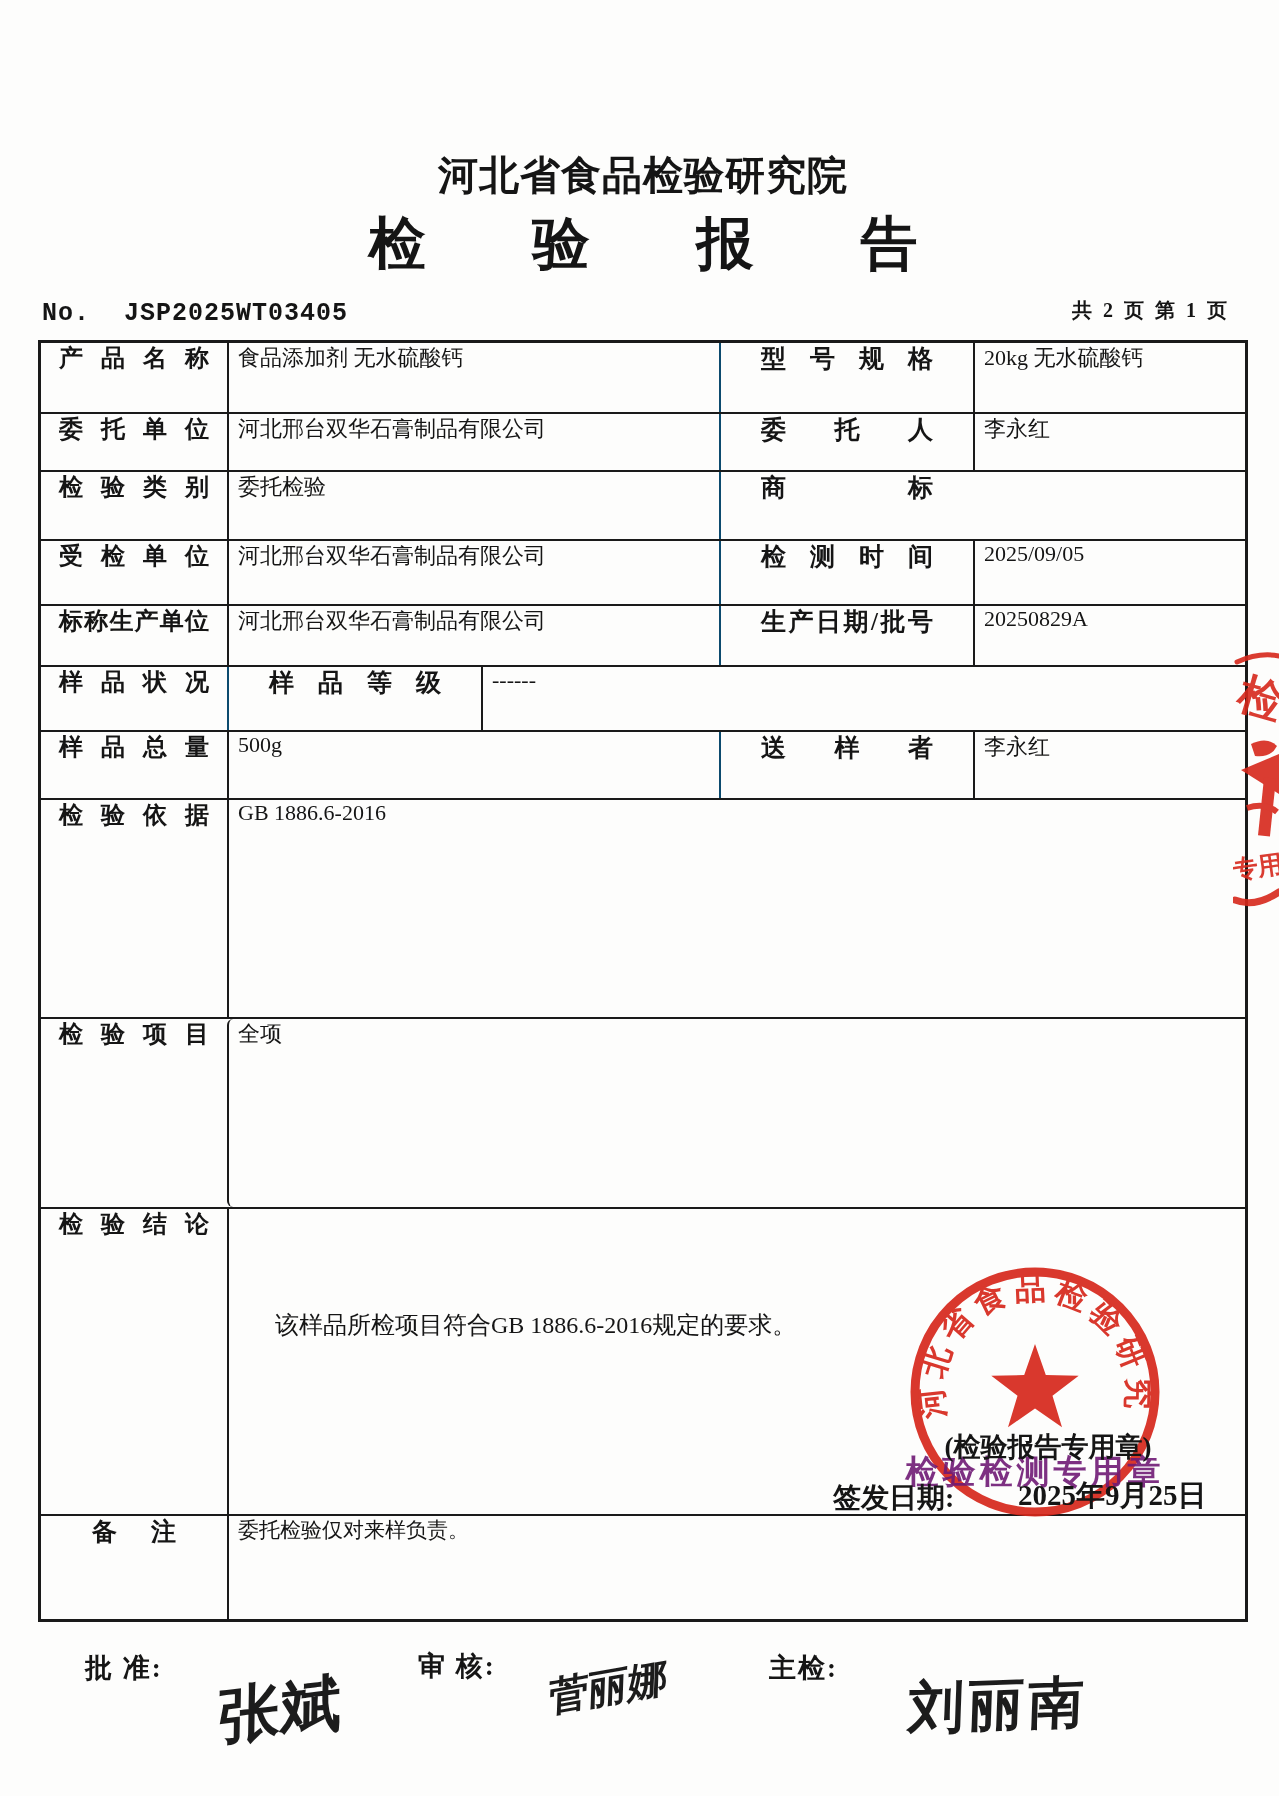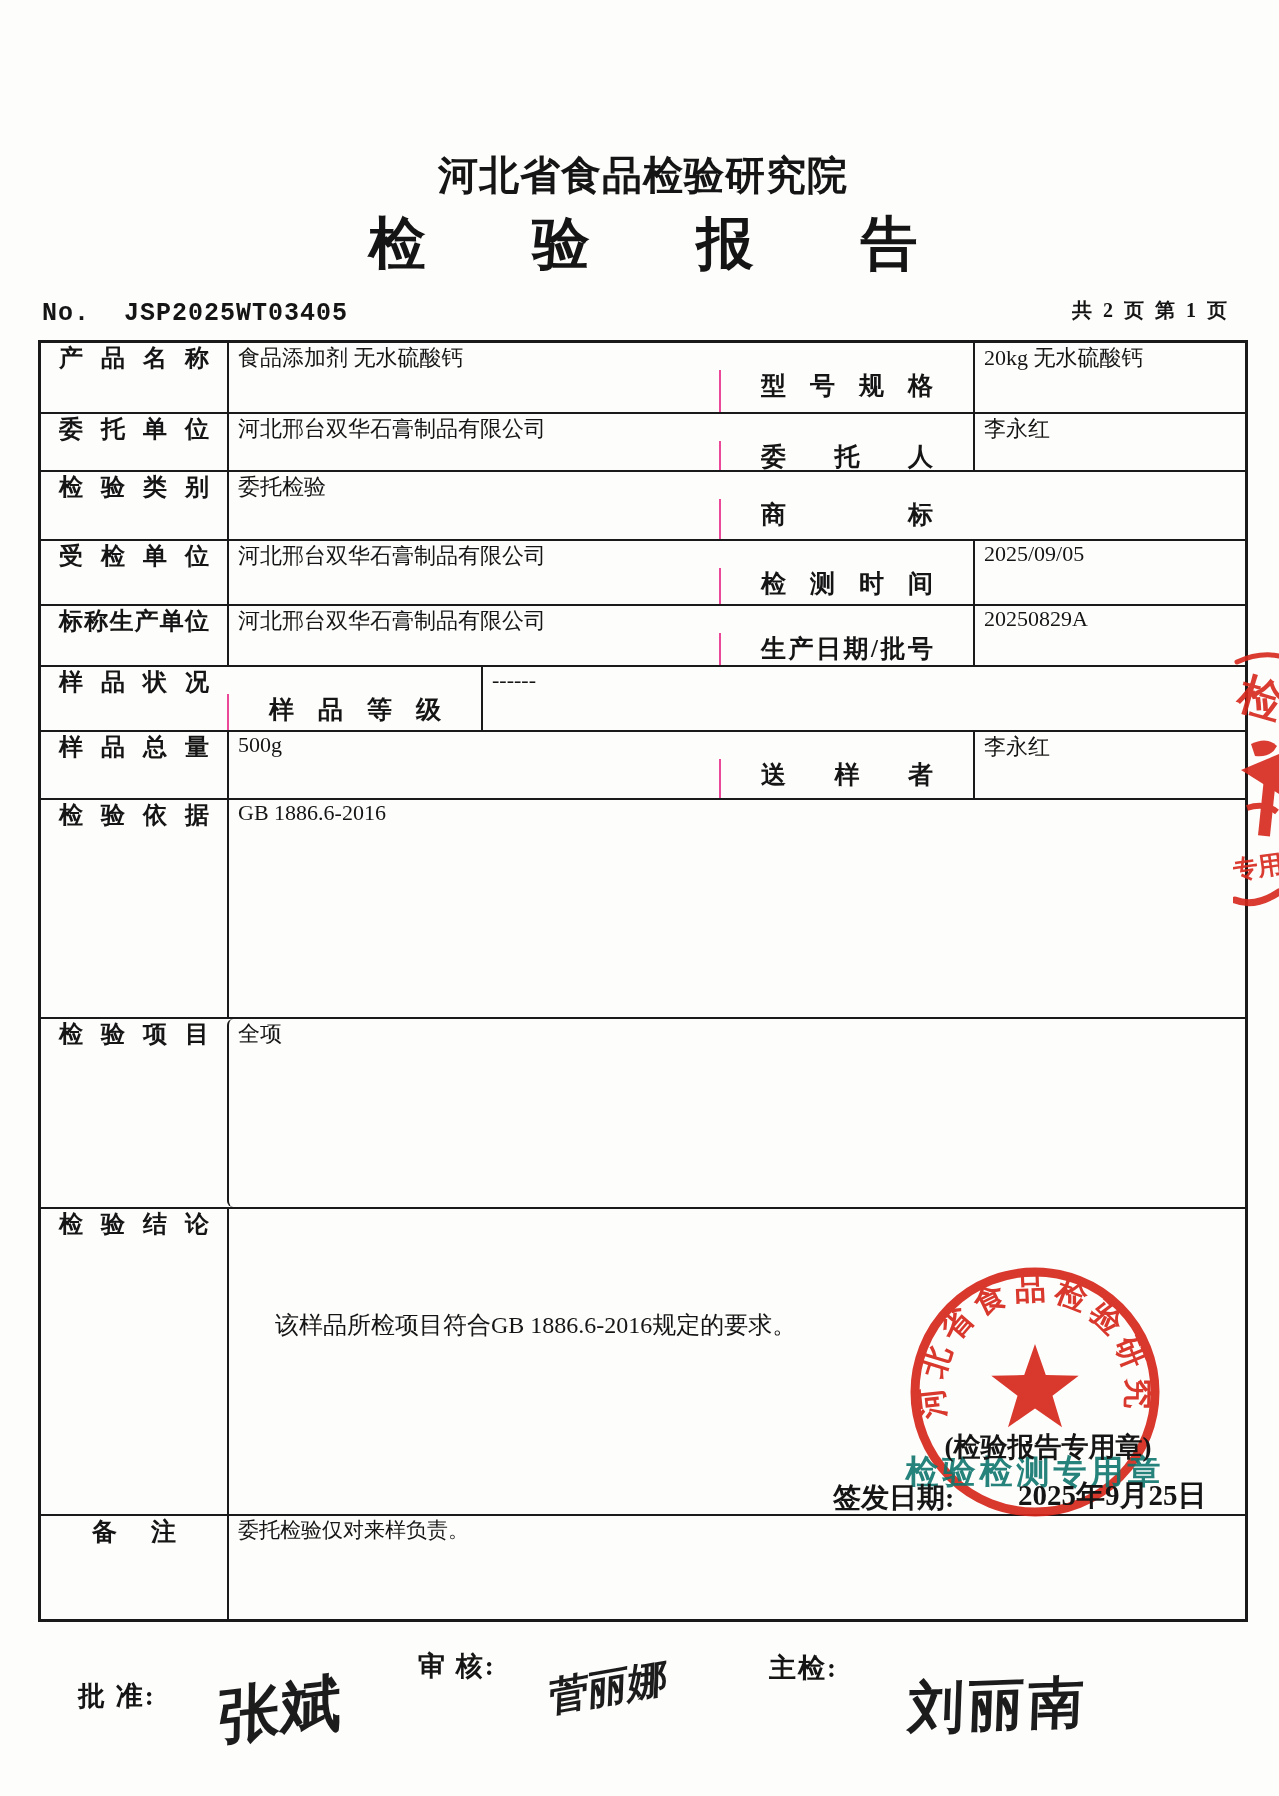--- a/index.html
+++ b/index.html
@@ -19,21 +19,21 @@
   .no-line .no-value{margin-left:34px;}
   .page-info{position:absolute;top:297px;right:49px;font-size:20px;font-weight:bold;letter-spacing:3px;}
   
   .report-table{position:absolute;left:38px;top:340px;width:1210px;border:3px solid #1a1a1a;
     box-sizing:border-box;background:transparent;}
   .tr{display:flex;border-top:2px solid #1a1a1a;box-sizing:border-box;}
   .tr:first-child{border-top:none;}
   .td{box-sizing:border-box;display:flex;align-items:flex-start;}
   .c1{width:186px;justify-content:center;}
   .c2{width:492px;border-left:2px solid #1a1a1a;padding-left:9px;}
-  .c3{width:254px;border-left:2px solid #ec4899;justify-content:center;margin-top:27px;}
+  .c3{width:254px;border-left:2px solid #0c4a6e;justify-content:center;}
   .c4{flex:1;border-left:2px solid #1a1a1a;padding-left:9px;}
   .h69{height:69px}.h58{height:58px}.h65{height:65px}.h61{height:61px}
   .h68{height:68px}.h219{height:219px}.h190{height:190px}.h307{height:307px}.h105{height:105px}
   .lbl{display:inline-block;font-weight:bold;font-size:24px;
     text-align:justify;text-align-last:justify;line-height:1.25;}
   .lbl-l{width:150px;}
   .lbl-r{width:172px;font-size:25px;}
   .lbl-note{width:84px;font-size:25px;}
   .val{font-size:22px;letter-spacing:0px;}
   .val-sm{font-size:21px;}
@@ -41,26 +41,26 @@
   .rel{position:relative;}
   .conclusion-text{position:absolute;left:46px;top:100px;font-size:24px;}
   .issue-line{position:absolute;left:604px;top:270px;font-size:28px;font-weight:bold;z-index:5;}
   .issue-date{position:absolute;left:789px;top:267px;font-size:29px;font-weight:bold;z-index:5;}
   
   .stamp-svg{position:absolute;left:676px;top:53px;z-index:3;opacity:.92;}
   .stamp-black-caption{position:absolute;left:819px;top:220px;transform:translateX(-50%);
     font-size:27px;font-weight:bold;white-space:nowrap;z-index:4;}
   .stamp-red-caption{position:absolute;left:806px;top:241px;transform:translateX(-50%);
     font-size:33px;font-weight:bold;letter-spacing:4px;white-space:nowrap;z-index:3;
-    color:#0f766e;opacity:.9;}
+    color:#701a75;opacity:.9;}
   
   .edge-stamp{position:absolute;right:0;top:648px;z-index:6;opacity:.9;}
   
   .foot-label{position:absolute;font-size:27px;font-weight:bold;letter-spacing:2px;}
-  .lab-approve{left:78px;top:1650px;margin-top:28px;}
+  .lab-approve{left:85px;top:1650px;}
   .lab-review{left:418px;top:1648px;}
   .lab-chief{left:769px;top:1650px;}
   .sig{position:absolute;font-weight:bold;white-space:nowrap;color:#1c1c1c;}
   .sig-approve{left:218px;top:1668px;font-size:62px;transform:rotate(-7deg) skewX(-8deg);}
   .sig-review{left:548px;top:1660px;font-size:40px;transform:rotate(-10deg) skewX(-12deg);}
   .sig-chief{left:908px;top:1668px;font-size:56px;transform:rotate(-2deg) skewX(-4deg);letter-spacing:4px;}
 </style>
 </head>
 <body>
 

